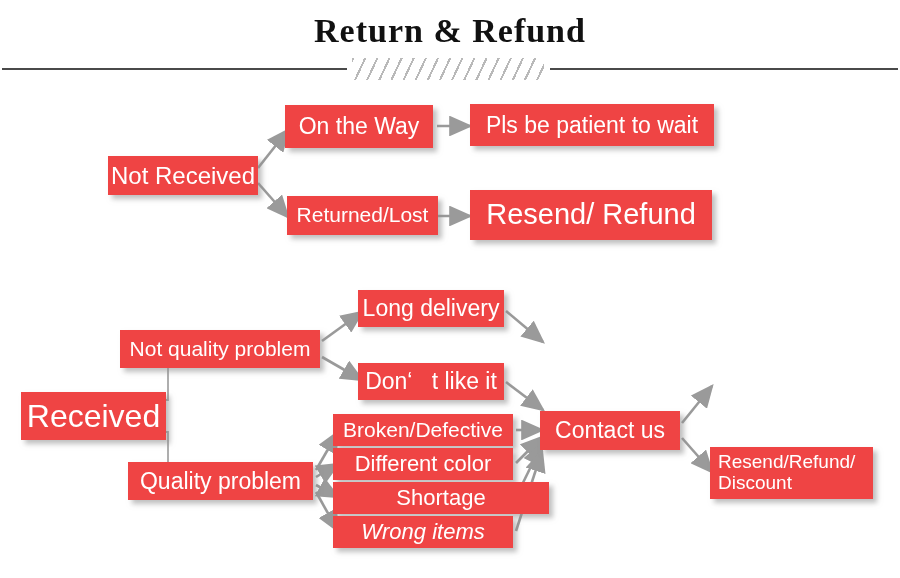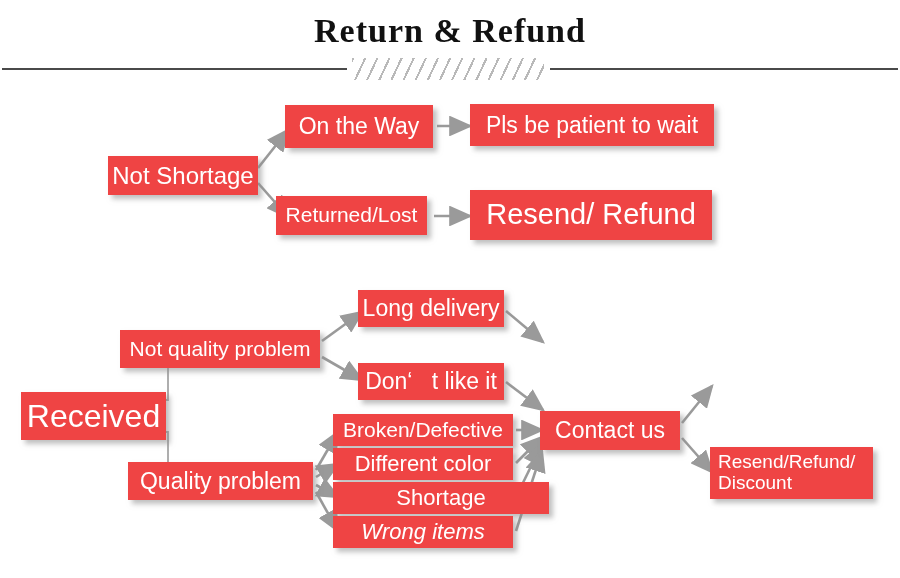--- a/index.html
+++ b/index.html
@@ -141,27 +141,27 @@
       <path d="M682,423 L712,386"></path>
       <path d="M682,438 L712,472"></path>
     </g>
 
     <g stroke="#a6a6a6" stroke-width="1.8" fill="none">
       <path d="M166,400 L168,400 L168,356 L124,356"></path>
       <path d="M166,432 L168,432 L168,480 L130,480"></path>
     </g>
   </svg>
 
-  <div class="node" style="left:108px; top:156px; width:150px; height:39px; font-size:24px;">Not Shortage</div>
+  <div class="node" style="left:108px; top:156px; width:150px; height:39px; font-size:24px;">Not Received</div>
 
   <div class="node" style="left:285px; top:105px; width:148px; height:43px; font-size:23px;">On the Way</div>
 
   <div class="node" style="left:470px; top:104px; width:244px; height:42px; font-size:23px;">Pls be patient to wait</div>
 
-  <div class="node" style="left:276px; top:196px; width:151px; height:39px; font-size:21px;">Returned/Lost</div>
+  <div class="node" style="left:287px; top:196px; width:151px; height:39px; font-size:21px;">Returned/Lost</div>
 
   <div class="node" style="left:470px; top:190px; width:242px; height:50px; font-size:29px;">Resend/ Refund</div>
 
   <div class="node" style="left:21px; top:392px; width:145px; height:48px; font-size:32px;">Received</div>
 
   <div class="node" style="left:120px; top:330px; width:200px; height:38px; font-size:21px;">Not quality problem</div>
 
   <div class="node" style="left:128px; top:462px; width:185px; height:38px; font-size:23px;">Quality problem</div>
 
   <div class="node" style="left:358px; top:290px; width:146px; height:37px; font-size:23px;">Long delivery</div>

